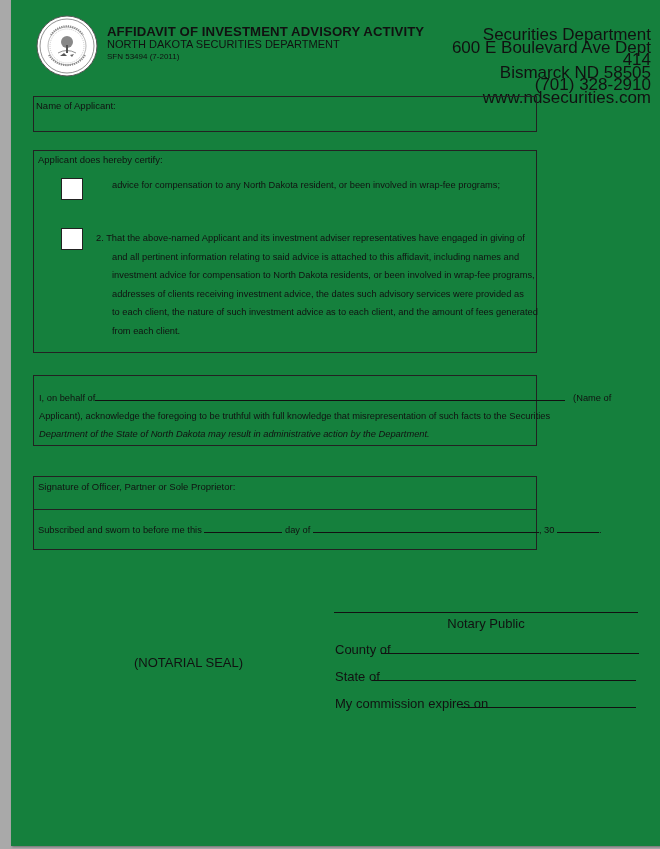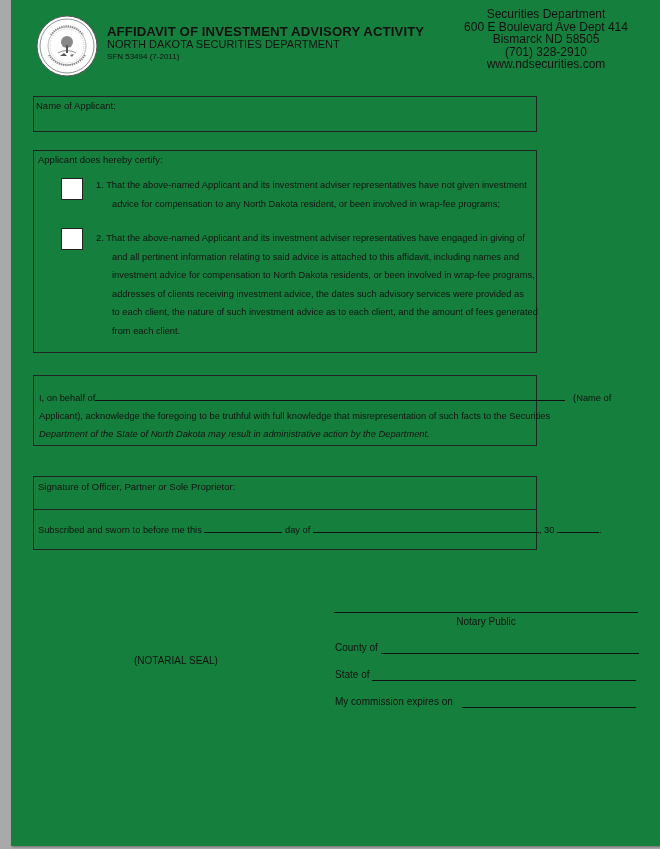--- a/index.html
+++ b/index.html
@@ -13,21 +13,21 @@
   .dept { left:96px; top:38px; font-size:11px; white-space:nowrap; }
   .sfn { left:96px; top:52px; font-size:8px; white-space:nowrap; }
   .box { position:absolute; left:22px; width:504px; border:1.3px solid #222; box-sizing:border-box; }
   .lbl { font-size:9.5px; position:absolute; white-space:nowrap; }
   .cb { position:absolute; width:22px; height:22px; border:1.2px solid #222; box-sizing:border-box; background:#fff; cursor:pointer; }
   .item { position:absolute; font-size:9.3px; line-height:18.5px; white-space:nowrap; }
   .uline { display:inline-block; border-bottom:1.3px solid #111; vertical-align:baseline; height:10px; }
   .para { position:absolute; left:5px; font-size:9.3px; line-height:18px; white-space:nowrap; }
   .divider { position:absolute; left:0; right:0; border-top:1.3px solid #222; }
   .fill-line { position:absolute; border-bottom:1.3px solid #111; height:0; }
-  .notary-text { font-size:10px; position:absolute; white-space:nowrap; }
+  .notary-text { font-size:13px; position:absolute; white-space:nowrap; }
 </style>
 </head>
 <body>
 
 <div class="page">
 
   <div class="abs seal">
     <svg width="62" height="62" viewBox="0 0 62 62">
       <circle cx="31" cy="31" r="30" fill="#fff" stroke="#555" stroke-width="1"></circle>
       <circle cx="31" cy="31" r="27" fill="none" stroke="#777" stroke-width="0.8"></circle>
@@ -40,38 +40,37 @@
       <path d="M34 40 L38 39 L36 42 Z" fill="#666"></path>
       <path d="M15 20 A19 19 0 0 1 47 20" fill="none" stroke="#888" stroke-width="2" stroke-dasharray="1.2 1"></path>
       <path d="M13 40 A21 21 0 0 0 49 40" fill="none" stroke="#888" stroke-width="2" stroke-dasharray="1.2 1"></path>
     </svg>
   </div>
 
   <div class="abs title">AFFIDAVIT OF INVESTMENT ADVISORY ACTIVITY</div>
   <div class="abs dept">NORTH DAKOTA SECURITIES DEPARTMENT</div>
   <div class="abs sfn">SFN 53494 (7-2011)</div>
 
-  <div class="abs" style="left:430px; top:8px; width:210px; font-size:12px; line-height:12.6px; text-align:center;">
+  <div class="abs" style="left:430px; top:29px; width:210px; font-size:17px; line-height:12.6px; text-align:right;">
     <div>Securities Department</div>
     <div>600 E Boulevard Ave Dept 414</div>
     <div>Bismarck ND  58505</div>
     <div>(701) 328-2910</div>
     <div>www.ndsecurities.com</div>
   </div>
 
   <div class="box" style="top:96px; height:36px;">
     <span class="lbl" style="left:2px; top:3px;">Name of Applicant:</span>
   </div>
 
   <div class="box" style="top:150px; height:203px;">
     <span class="lbl" style="left:4px; top:3px;">Applicant does hereby certify:</span>
 
     <div class="cb" style="left:27px; top:27px;"></div>
     <div class="item" style="left:62px; top:25px;">
-      <div>1.  That the above-named Applicant and its investment adviser representatives have not given investment</div>
       <div style="padding-left:16px;">advice for compensation to any North Dakota resident, or been involved in wrap-fee programs;</div>
     </div>
 
     <div class="cb" style="left:27px; top:77px;"></div>
     <div class="item" style="left:62px; top:78px;">
       <div>2.  That the above-named Applicant and its investment adviser representatives have engaged in giving of</div>
       <div style="padding-left:16px;">and all pertinent information relating to said advice is attached to this affidavit, including names and</div>
       <div style="padding-left:16px;">investment advice for compensation to North Dakota residents, or been involved in wrap-fee programs,</div>
       <div style="padding-left:16px;">addresses of clients receiving investment advice, the dates such advisory services were provided as</div>
       <div style="padding-left:16px;">to each client, the nature of such investment advice as to each client, and the amount of fees generated</div>

